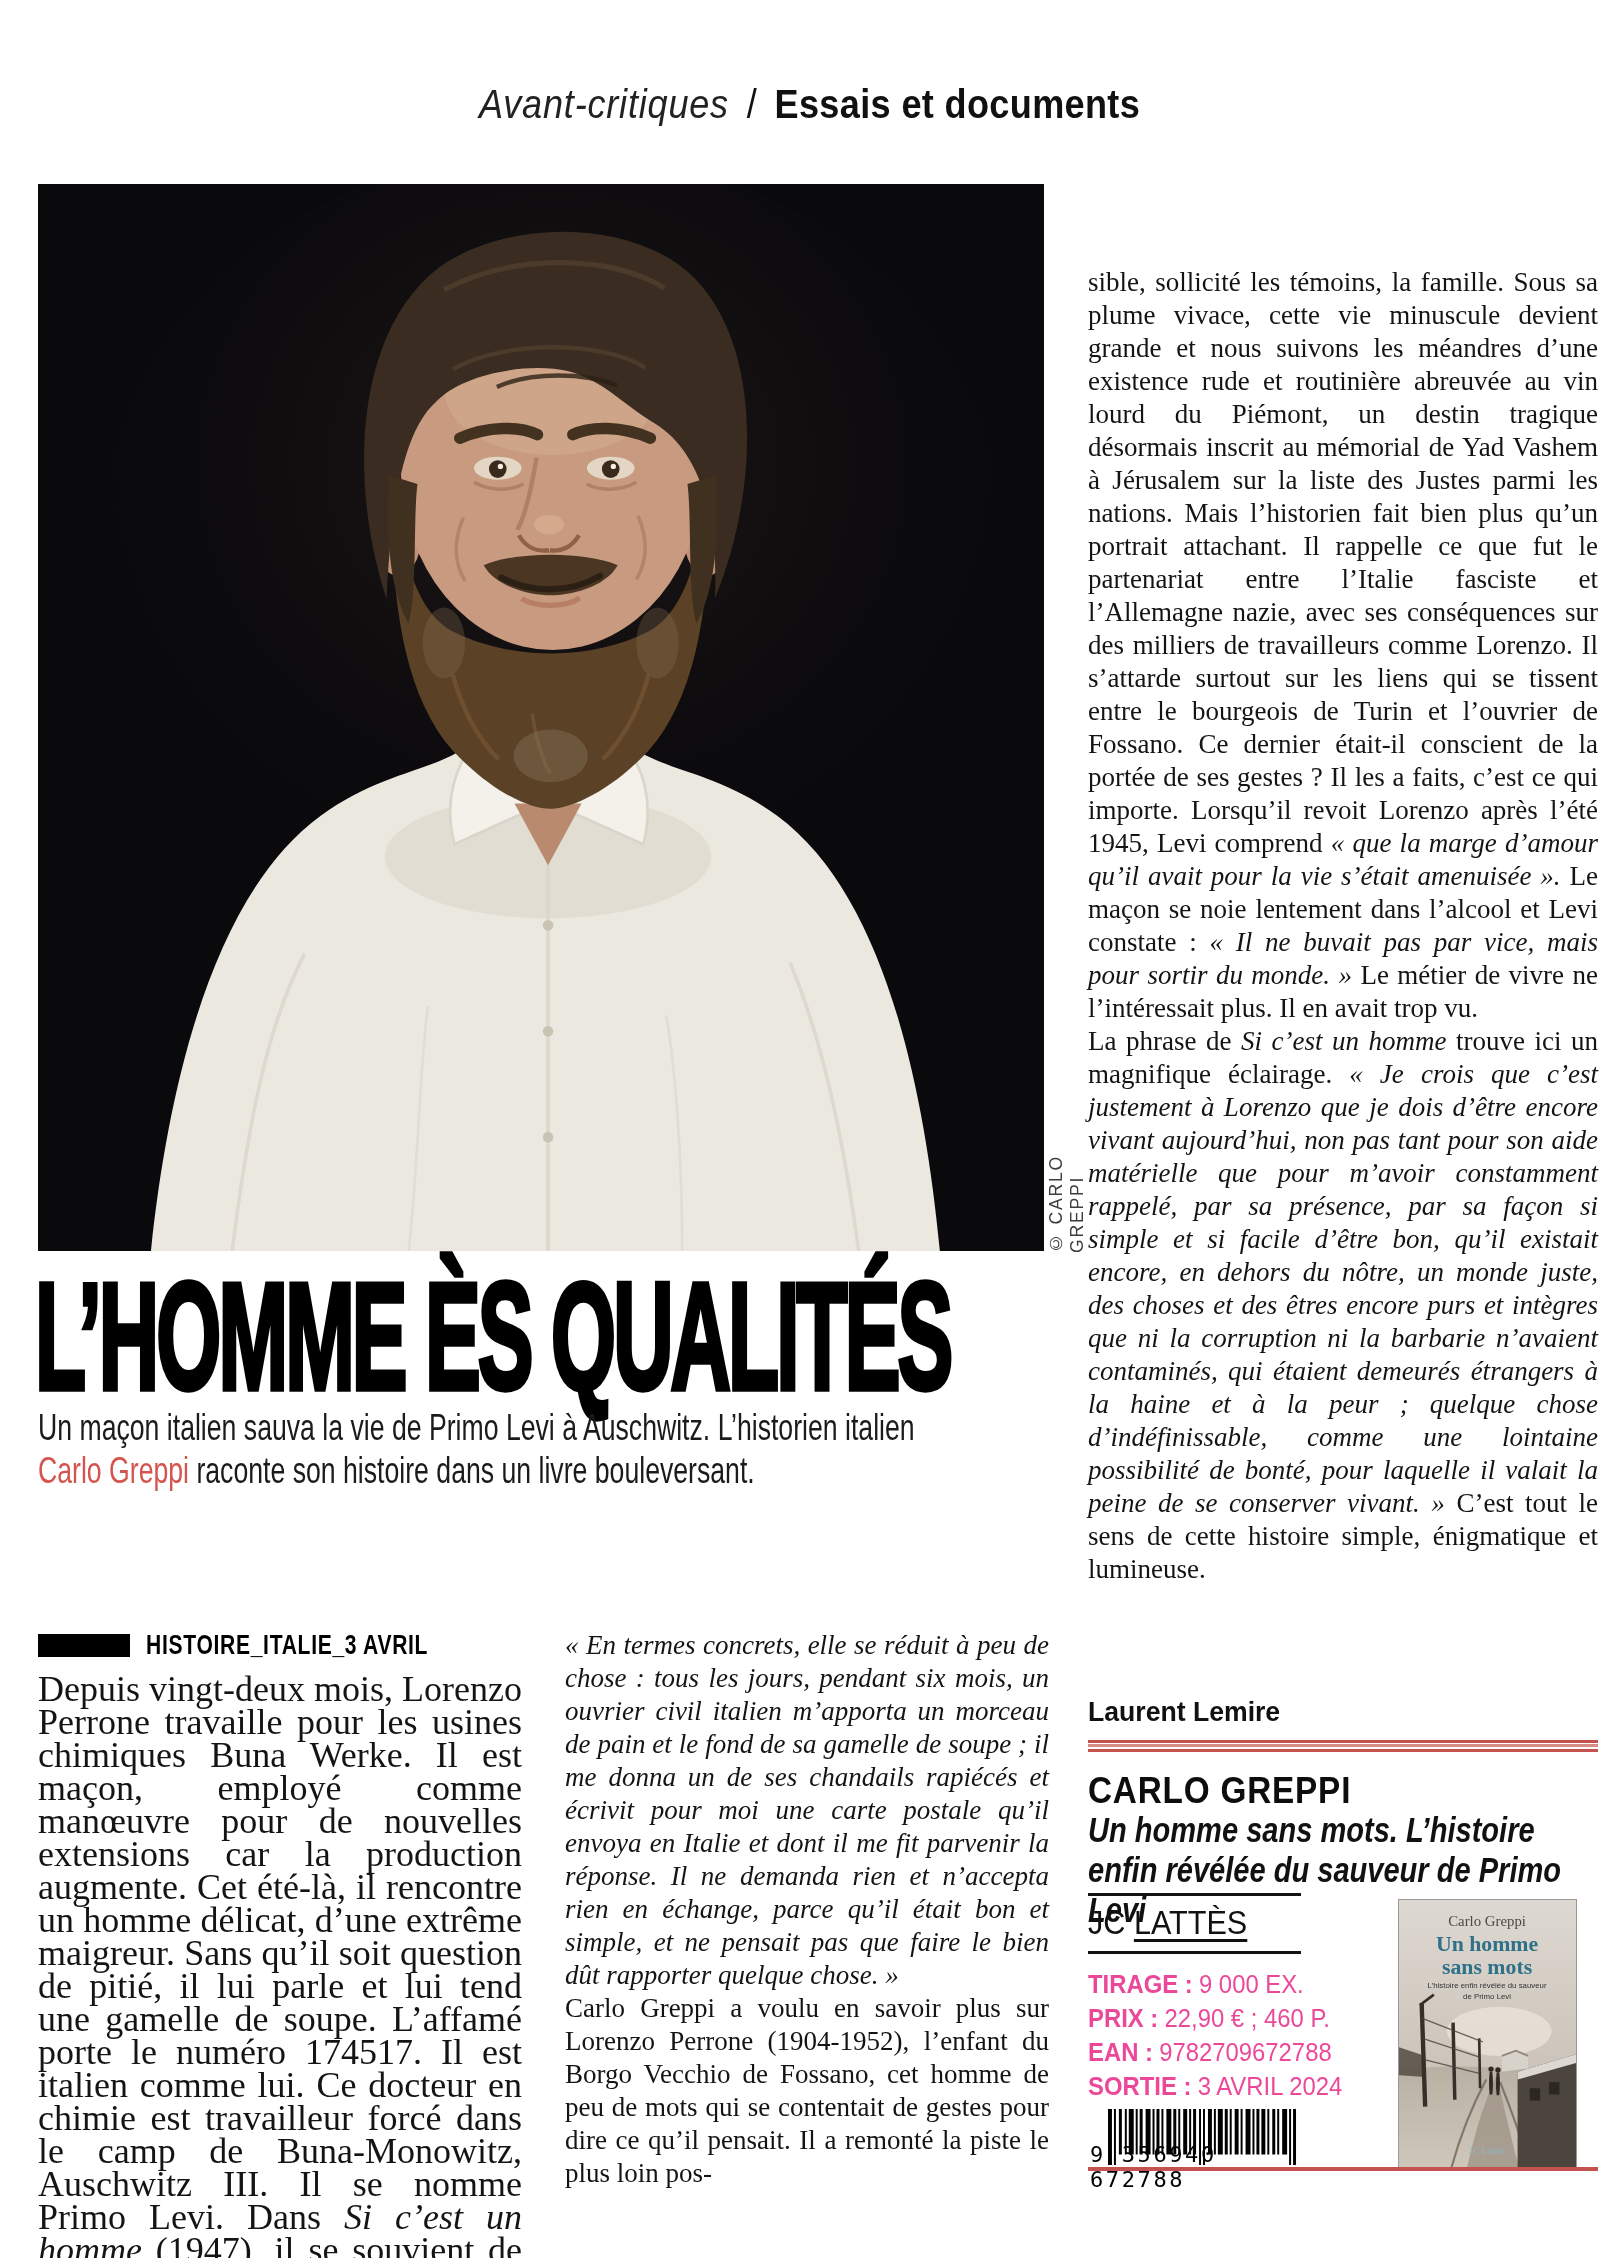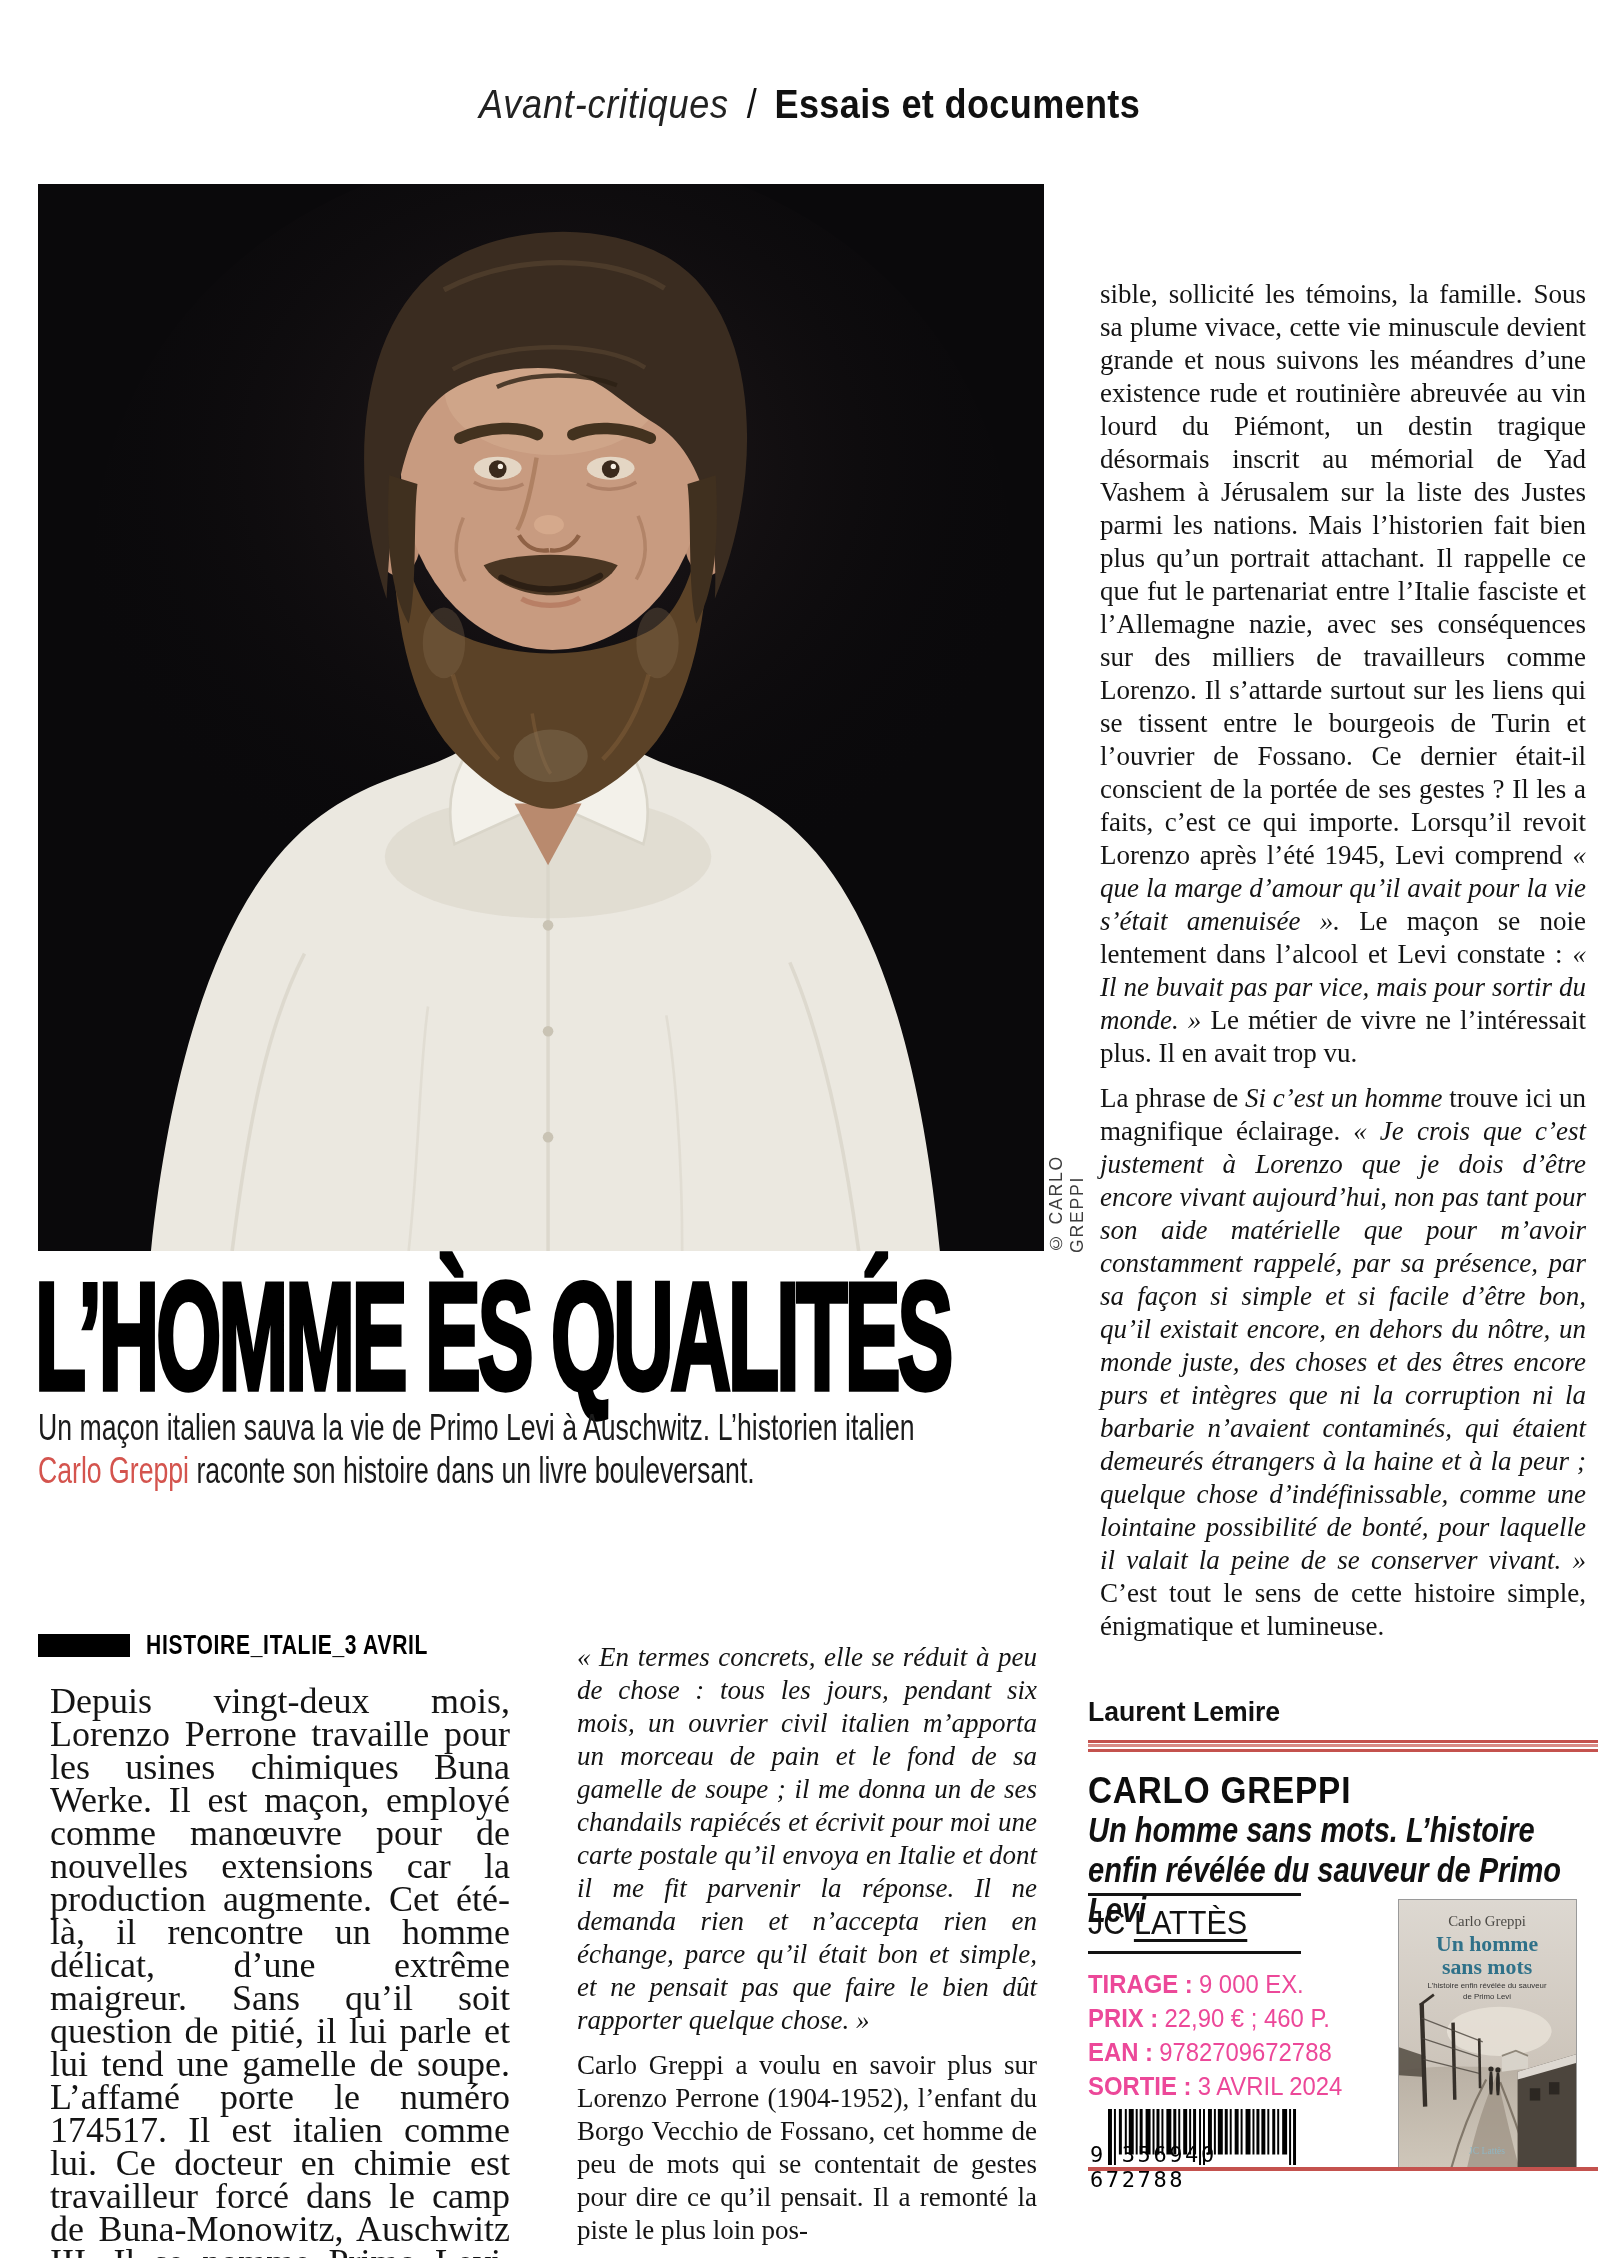--- a/index.html
+++ b/index.html
@@ -32,21 +32,21 @@
   .standfirst .hl{color:var(--highlight,#d4544e);}
 
   
   .kicker{position:absolute;left:38px;top:1630px;display:flex;align-items:center;gap:16px;}
   .kicker .bar{width:92px;height:23px;background:#000;}
   .kicker .ktext{font-family:"Liberation Sans",sans-serif;font-weight:700;font-size:27px;
                  letter-spacing:0.9px;color:#000;transform:scaleX(.78);transform-origin:left center;white-space:nowrap;}
 
   
   .col{position:absolute;text-align:justify;font-size:27px;line-height:33px;color:#141414;}
-  .col .para{margin:12px;}
+  .col .para{margin:0;}
   .col .it{font-style:italic;}
   .col-left{left:38px;top:1673px;width:484px;font-size:36px;}
   .col-mid{left:565px;top:1629px;width:484px;}
   .col-right{left:1088px;top:266px;width:510px;}
   .byline{position:absolute;left:1088px;top:1696px;font-family:"Liberation Sans",sans-serif;
           font-weight:700;font-size:28px;color:#111;transform:scaleX(.95);transform-origin:left top;white-space:nowrap;}
 
   
   .divider{position:absolute;left:1088px;top:1740px;width:510px;height:11.5px;
            background:linear-gradient(180deg,var(--accent,#c4524e) 0 2.6px,#fff 2.6px 4.4px,

